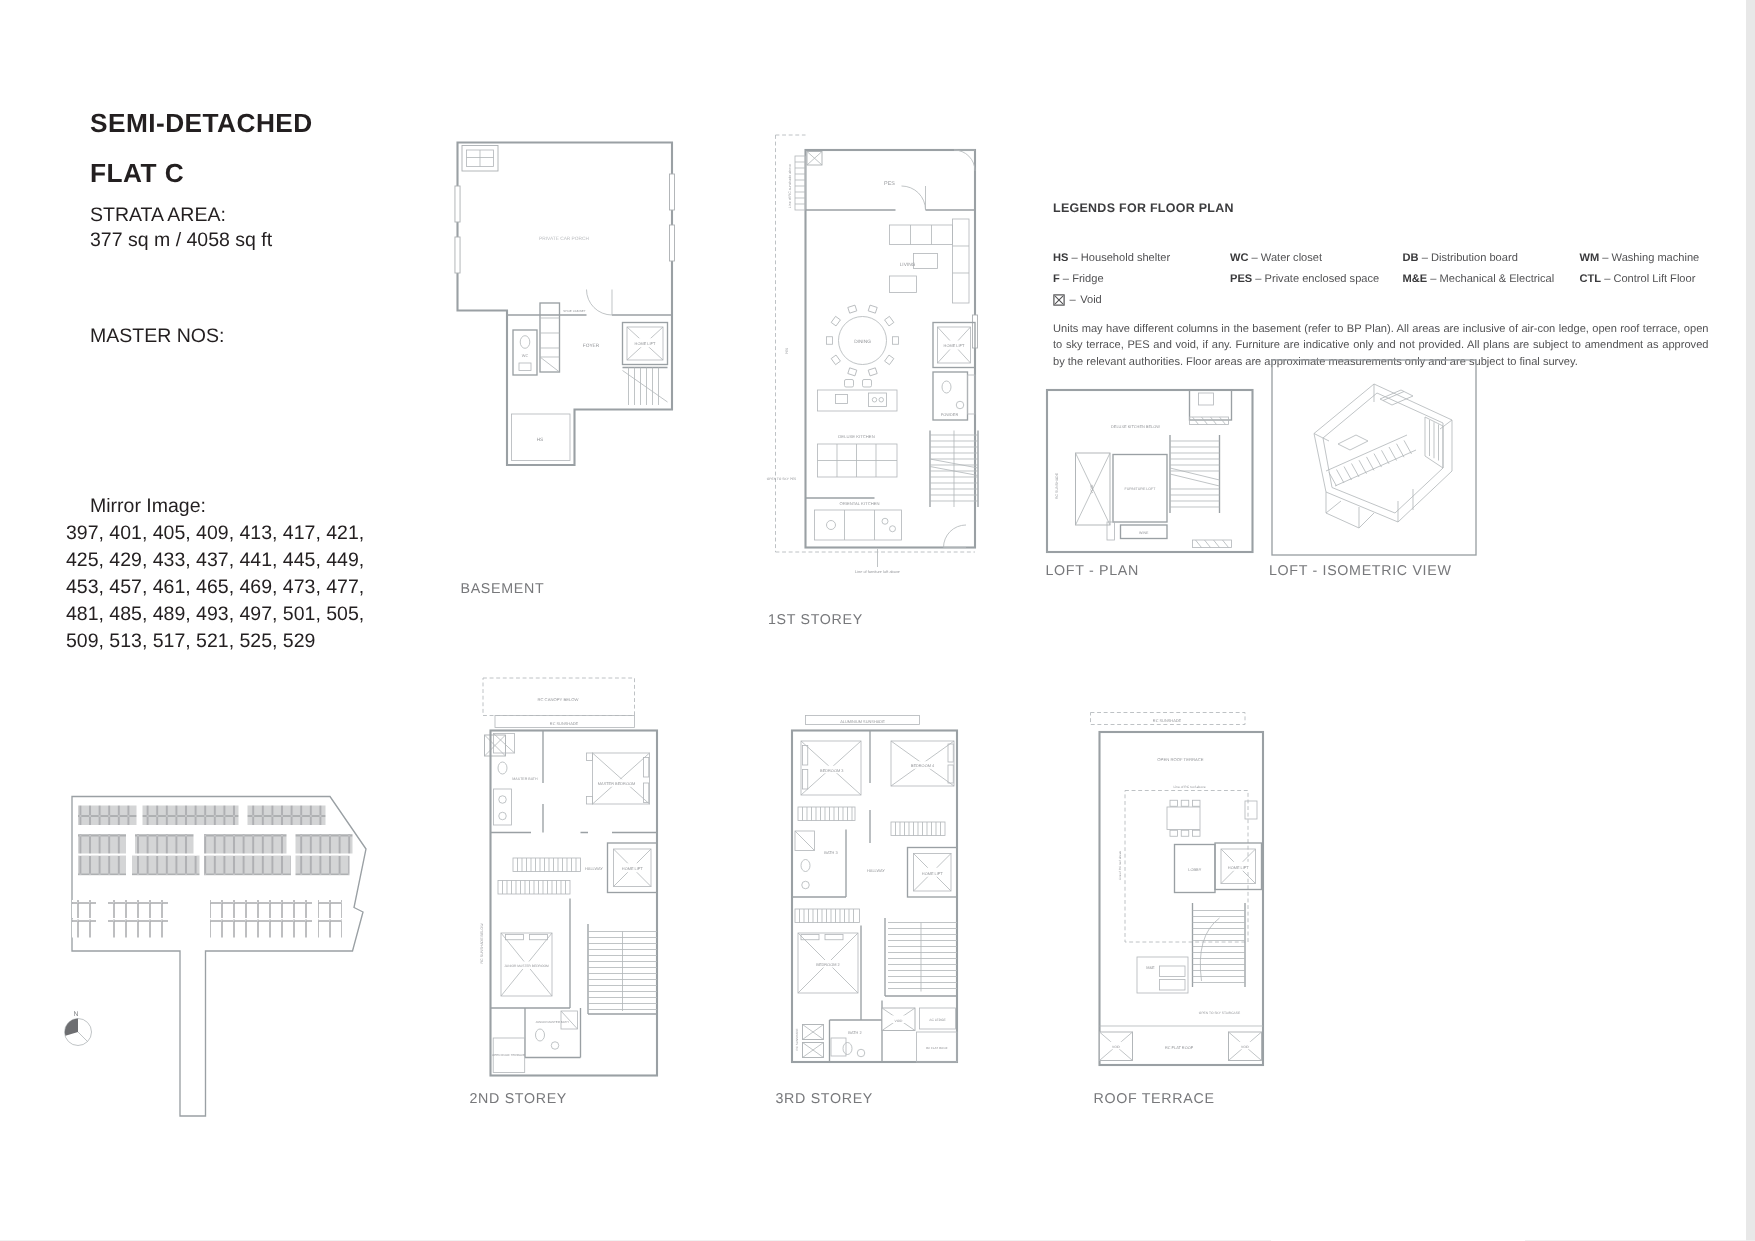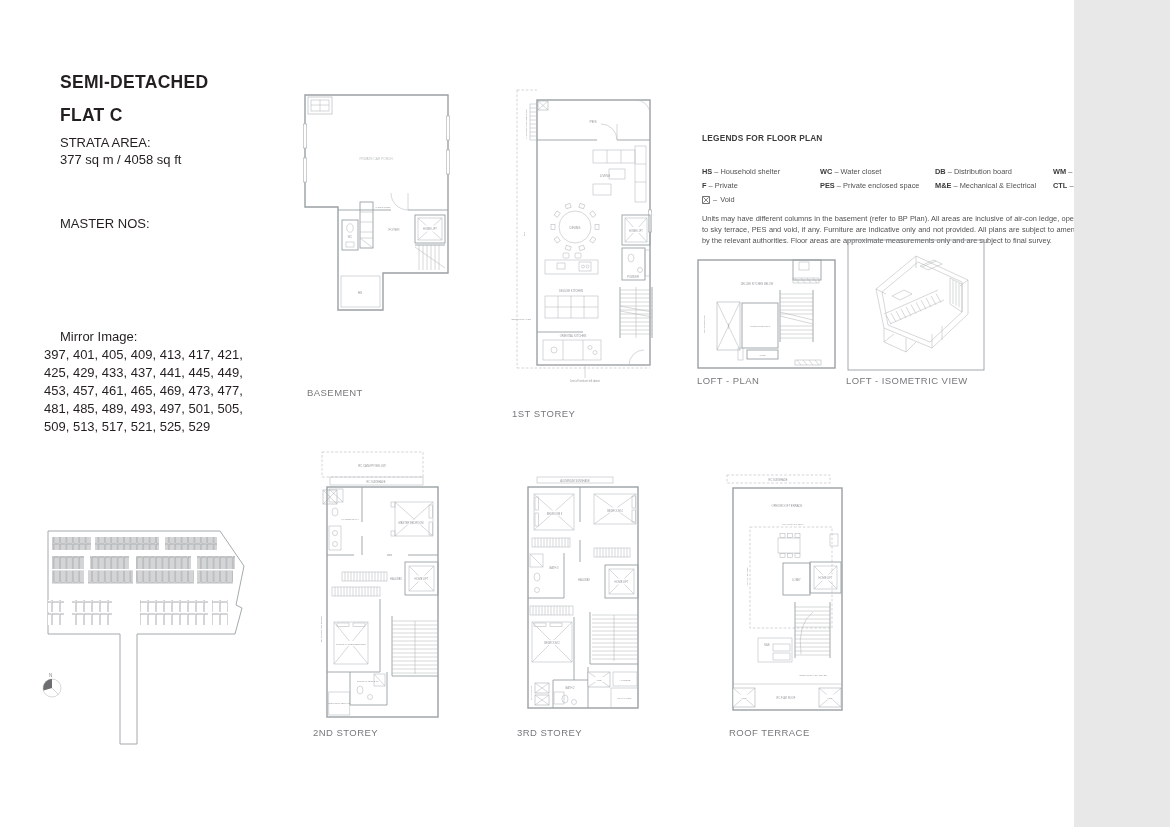--- a/index.html
+++ b/index.html
@@ -1,16 +1,16 @@
 <!DOCTYPE html>
 <html><head>
 <meta charset="utf-8">
 <style>
   html,body{margin:0;padding:0;background:#e8e8e8}
-  .sheet{position:relative;width:1074px;height:827px;background:#ffffff;overflow:hidden;
+  .sheet{position:relative;width:1164px;height:827px;background:#ffffff;overflow:hidden;
          font-family:"Liberation Sans",sans-serif;color:#231f20}
   .abs{position:absolute}
   .h1{font-size:17.5px;font-weight:bold;letter-spacing:.3px;color:#231f20}
   .sub{font-size:13px;line-height:17px;color:#231f20}
   .nums{font-size:13px;line-height:18px;color:#231f20;white-space:pre-line}
   .plan-title{font-size:9.5px;color:#77787b;letter-spacing:.45px}
   .legend-title{font-size:8.3px;font-weight:bold;color:#3c3c3e;letter-spacing:.2px}
   .legend-grid{display:grid;grid-template-columns:118px 115px 118px 86px;row-gap:5px;margin-top:24px;
                font-size:7.4px;color:#515153}
   .legend-grid b{color:#3a3a3c}
@@ -46,21 +46,21 @@
 481, 485, 489, 493, 497, 501, 505,
 509, 513, 517, 521, 525, 529</div>
 
   <div class="abs" style="left:702px;top:133px;width:437px">
     <div class="legend-title">LEGENDS FOR FLOOR PLAN</div>
     <div class="legend-grid">
       <div><b>HS</b> <span>–</span> <span>Household shelter</span></div>
       <div><b>WC</b> <span>–</span> <span>Water closet</span></div>
       <div><b>DB</b> <span>–</span> <span>Distribution board</span></div>
       <div><b>WM</b> <span>–</span> <span>Washing machine</span></div>
-      <div><b>F</b> <span>–</span> <span>Private</span></div>
+      <div><b>F</b> <span>–</span> <span>Fridge</span></div>
       <div><b>PES</b> <span>–</span> <span>Private enclosed space</span></div>
       <div><b>M&amp;E</b> <span>–</span> <span>Mechanical &amp; Electrical</span></div>
       <div><b>CTL</b> <span>–</span> <span>Control Lift Floor</span></div>
     </div>
     <div class="legend-void">
       <svg width="8" height="8">
         <rect x="0.6" y="0.6" width="6.8" height="6.8" fill="none" stroke="#515153" stroke-width="0.8"></rect>
         <path d="M1.4,1.4 L6.6,6.6 M6.6,1.4 L1.4,6.6" stroke="#515153" stroke-width="0.7"></path>
       </svg>
       <span>–</span> 

